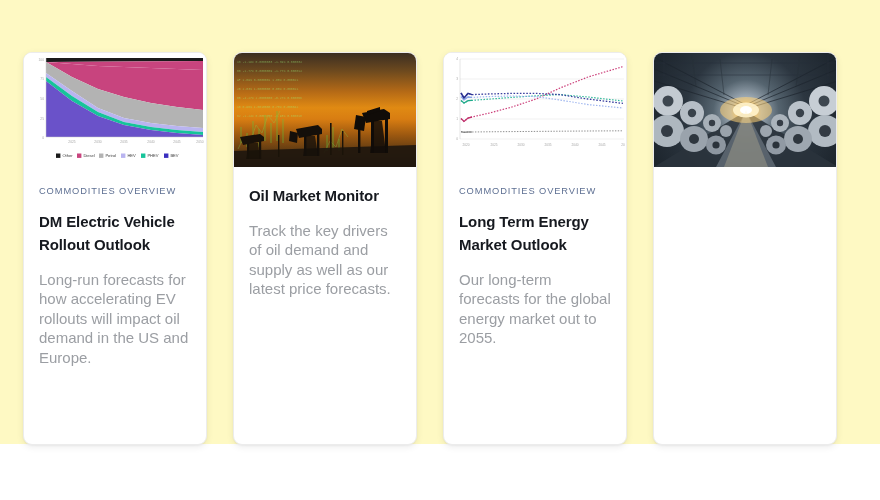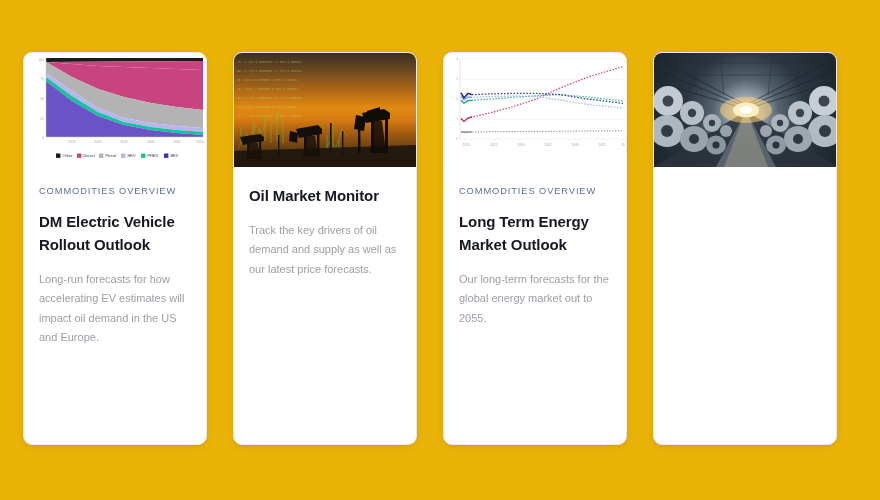--- a/index.html
+++ b/index.html
@@ -4,22 +4,22 @@
 <style>
   * { margin:0; padding:0; box-sizing:border-box; }
   html, body {
     width:880px; height:500px;
     background:#ffffff;
     font-family:"Liberation Sans", sans-serif;
     overflow:hidden;
   }
   .board {
     position:relative;
-    width:880px; height:500px;
-    background:#eab308;
+    width:880px; height:444px;
+    background:#fef9c3;
     padding:52px 0 8px 0;
   }
   .card-row {
     display:flex;
     gap:26px;
     padding-left:23px;
   }
   .card {
     width:184px;
     background:#ffffff;
@@ -51,21 +51,21 @@
   }
   .card-title {
     font-size:15px;
     font-weight:bold;
     color:#16191f;
     line-height:23px;
     letter-spacing:-0.1px;
     margin-bottom:14px;
   }
   .card-desc {
-    font-size:11px;
+    font-size:15px;
     color:#9b9ea3;
     line-height:19.4px;
   }
 
   
   .chart1 { width:100%; height:100%; display:block; }
 
   
   .photo-oil {
     position:absolute; inset:0;
@@ -156,21 +156,21 @@
             <rect x="117" y="100.5" width="4.4" height="4.4" fill="#16c49a"></rect>
             <text x="123.4" y="104.4">PHEV</text>
             <rect x="140" y="100.5" width="4.4" height="4.4" fill="#3a2fbf"></rect>
             <text x="146.4" y="104.4">BEV</text>
           </g>
         </svg>
       </div>
       <div class="card-body">
         <div class="eyebrow">COMMODITIES OVERVIEW</div>
         <div class="card-title">DM Electric Vehicle Rollout Outlook</div>
-        <div class="card-desc">Long-run forecasts for how accelerating EV estimates will impact oil demand in the US and Europe.</div>
+        <div class="card-desc">Long-run forecasts for how accelerating EV rollouts will impact oil demand in the US and Europe.</div>
       </div>
     </div>
 
     <div class="card">
       <div class="media">
         <div class="photo-oil">
           <svg class="ticker" viewBox="0 0 184 114" preserveAspectRatio="none">
             <g fill="#9ff27a" font-size="3.1" font-family="Liberation Mono, monospace" opacity="0.85">
               <text x="3" y="10">13  -1.19%  0.0000038   -1.39%  0.000034</text>
               <text x="3" y="19">08  -1.77%  0.0000009   -1.77%  0.000014</text>

